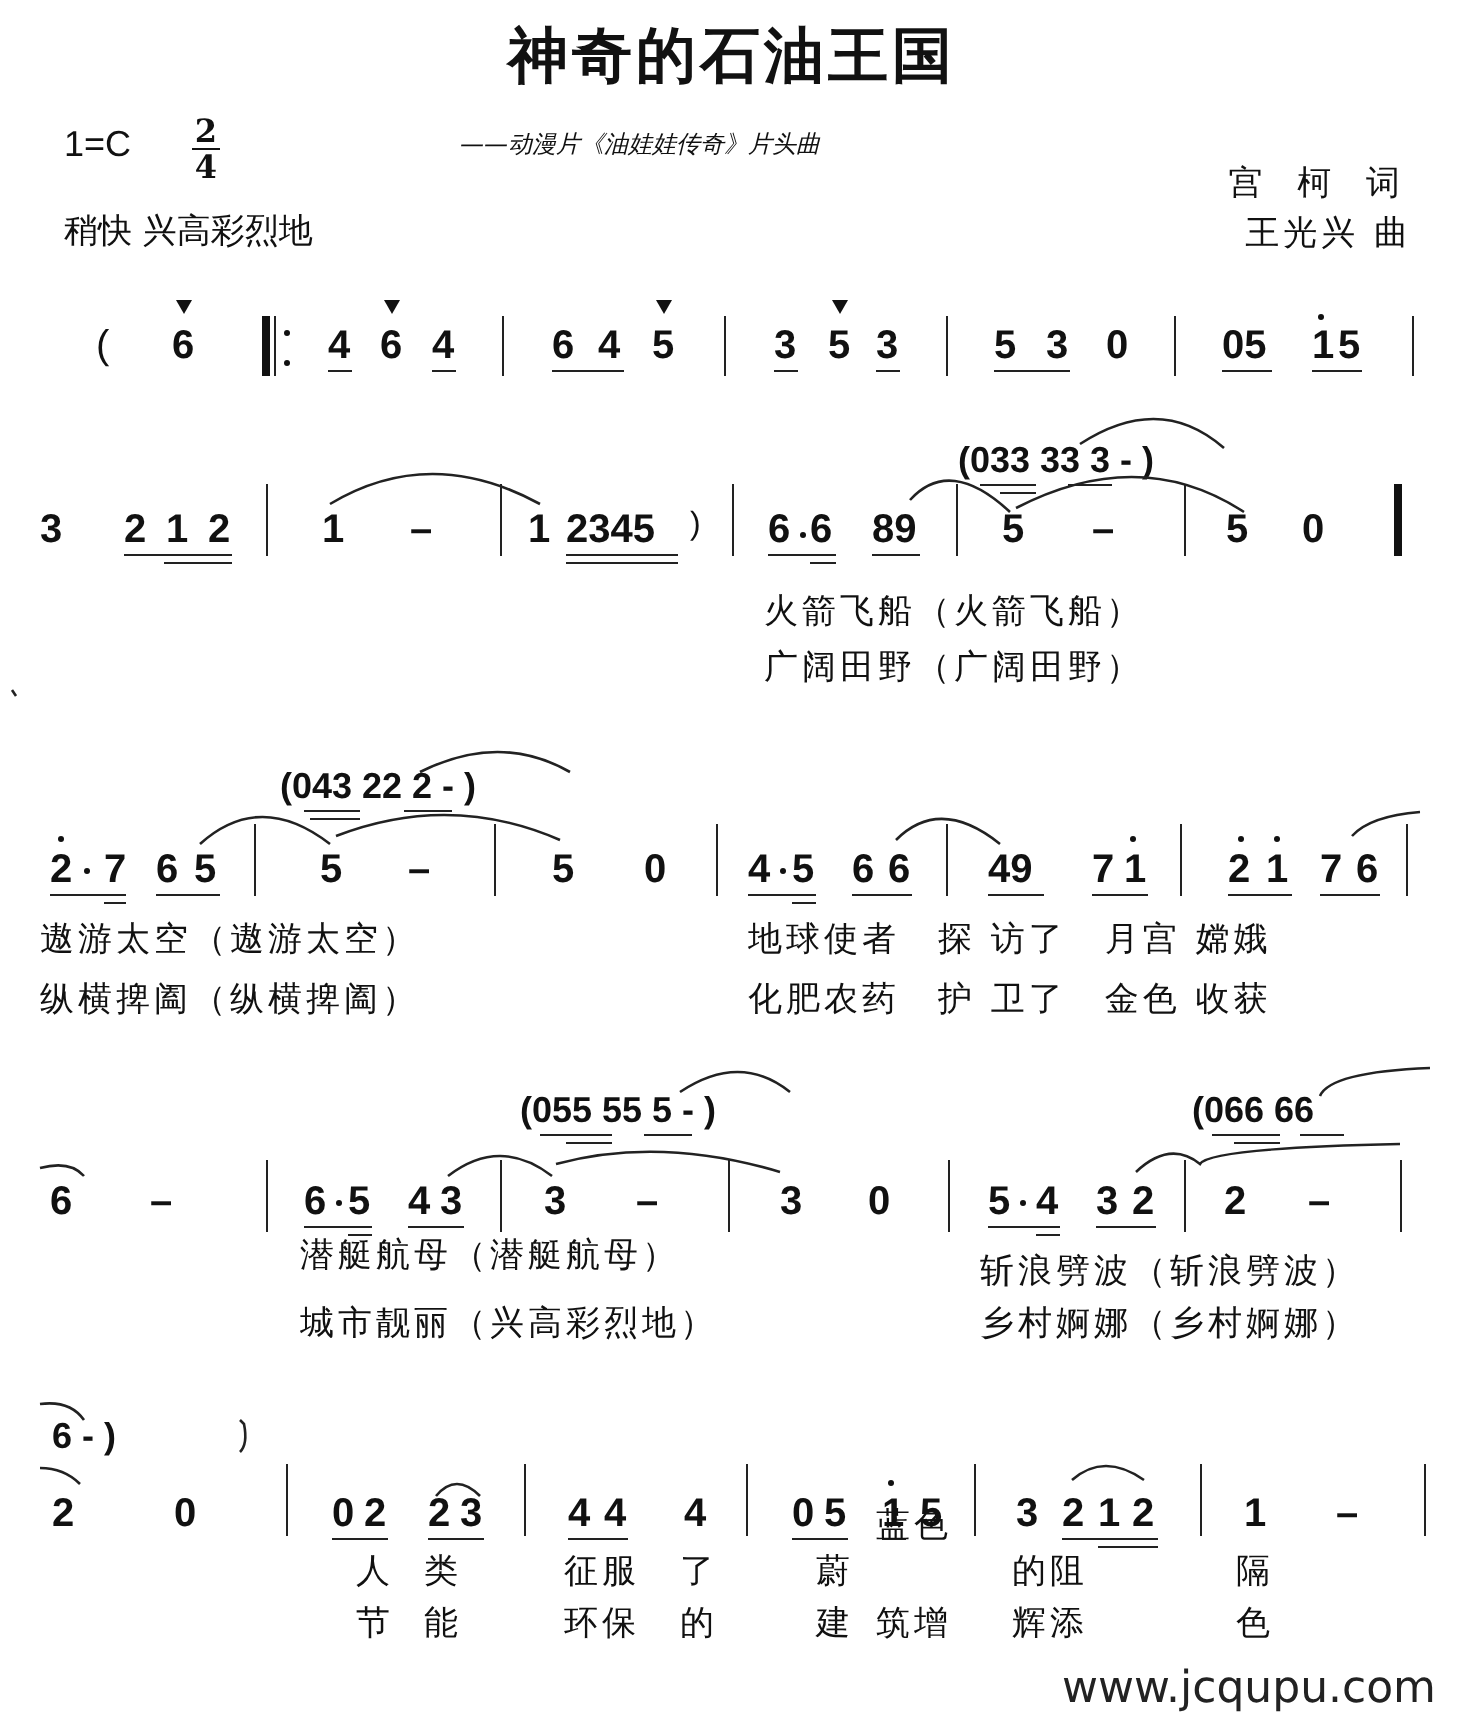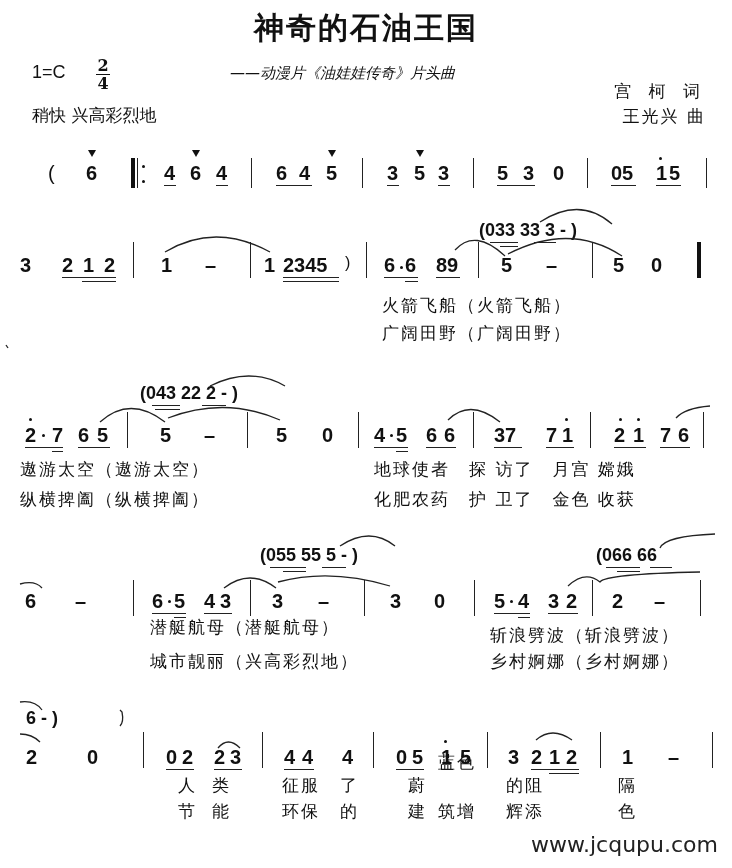--- a/index.html
+++ b/index.html
@@ -6,21 +6,21 @@
   body { width:732px; height:868px; position:relative; overflow:hidden;
          font-family:"DejaVu Sans", "Liberation Sans", sans-serif; color:#111; }
   .abs { position:absolute; white-space:nowrap; }
   .title { left:0; width:732px; top:8px; text-align:center; font-size:30px; font-weight:bold; letter-spacing:2px;
            font-family:"DejaVu Serif", serif; }
   .meta { font-size:17px; }
   .key { left:32px; top:62px; font-size:18px; font-family:"Liberation Sans", sans-serif; }
   .timesig { left:96px; top:58px; font-size:16px; font-weight:bold; line-height:15px; text-align:center;
              font-family:"DejaVu Serif", serif; }
   .timesig .bar { border-top:1.5px solid #111; width:14px; margin:1px auto; }
-  .subtitle { left:230px; top:64px; font-size:15px; font-style:italic; }
+  .subtitle { left:230px; top:64px; font-size:12px; font-style:italic; }
   .credit { right:26px; font-size:17px; text-align:right; letter-spacing:6px; }
   .tempo { left:32px; top:104px; font-size:17px; }
   .note { font-size:20px; font-weight:bold; font-family:"Liberation Sans", sans-serif; line-height:22px; }
   .cue { font-size:18px; font-weight:bold; font-family:"Liberation Sans", sans-serif; }
   .ul1 { position:absolute; height:0; border-top:1.5px solid #222; }
   .barline { position:absolute; width:0; border-left:1.5px solid #222; }
   .thick { position:absolute; width:0; border-left:4px solid #111; }
   .dot { position:absolute; width:3px; height:3px; background:#111; border-radius:50%; }
   .accent { position:absolute; width:0; height:0; border-left:4px solid transparent; border-right:4px solid transparent;
             border-top:7px solid #111; }
@@ -148,21 +148,21 @@
   <span class="barline" style="left:358px;top:412px;height:36px"></span>
   <span class="abs note" style="left:374px;top:424px">4</span>
     <span class="dot" style="left:390px;top:434px"></span>
     <span class="abs note" style="left:396px;top:424px">5</span>
   <span class="ul1" style="left:374px;top:447px;width:34px"></span>
     <span class="ul1" style="left:396px;top:451px;width:12px"></span>
   <span class="abs note" style="left:426px;top:424px">6</span>
     <span class="abs note" style="left:444px;top:424px">6</span>
   <span class="ul1" style="left:426px;top:447px;width:30px"></span>
   <span class="barline" style="left:473px;top:412px;height:36px"></span>
-  <span class="abs note" style="left:494px;top:424px">37</span>
+  <span class="abs note" style="left:494px;top:424px">49</span>
     <span class="ul1" style="left:494px;top:447px;width:28px"></span>
   <span class="abs note" style="left:546px;top:424px">7</span>
     <span class="dot" style="left:565px;top:418px"></span>
     <span class="abs note" style="left:562px;top:424px">1</span>
   <span class="ul1" style="left:546px;top:447px;width:28px"></span>
   <span class="barline" style="left:590px;top:412px;height:36px"></span>
   <span class="dot" style="left:619px;top:418px"></span>
     <span class="dot" style="left:637px;top:418px"></span>
   <span class="abs note" style="left:614px;top:424px">2</span>
     <span class="abs note" style="left:633px;top:424px">1</span>

